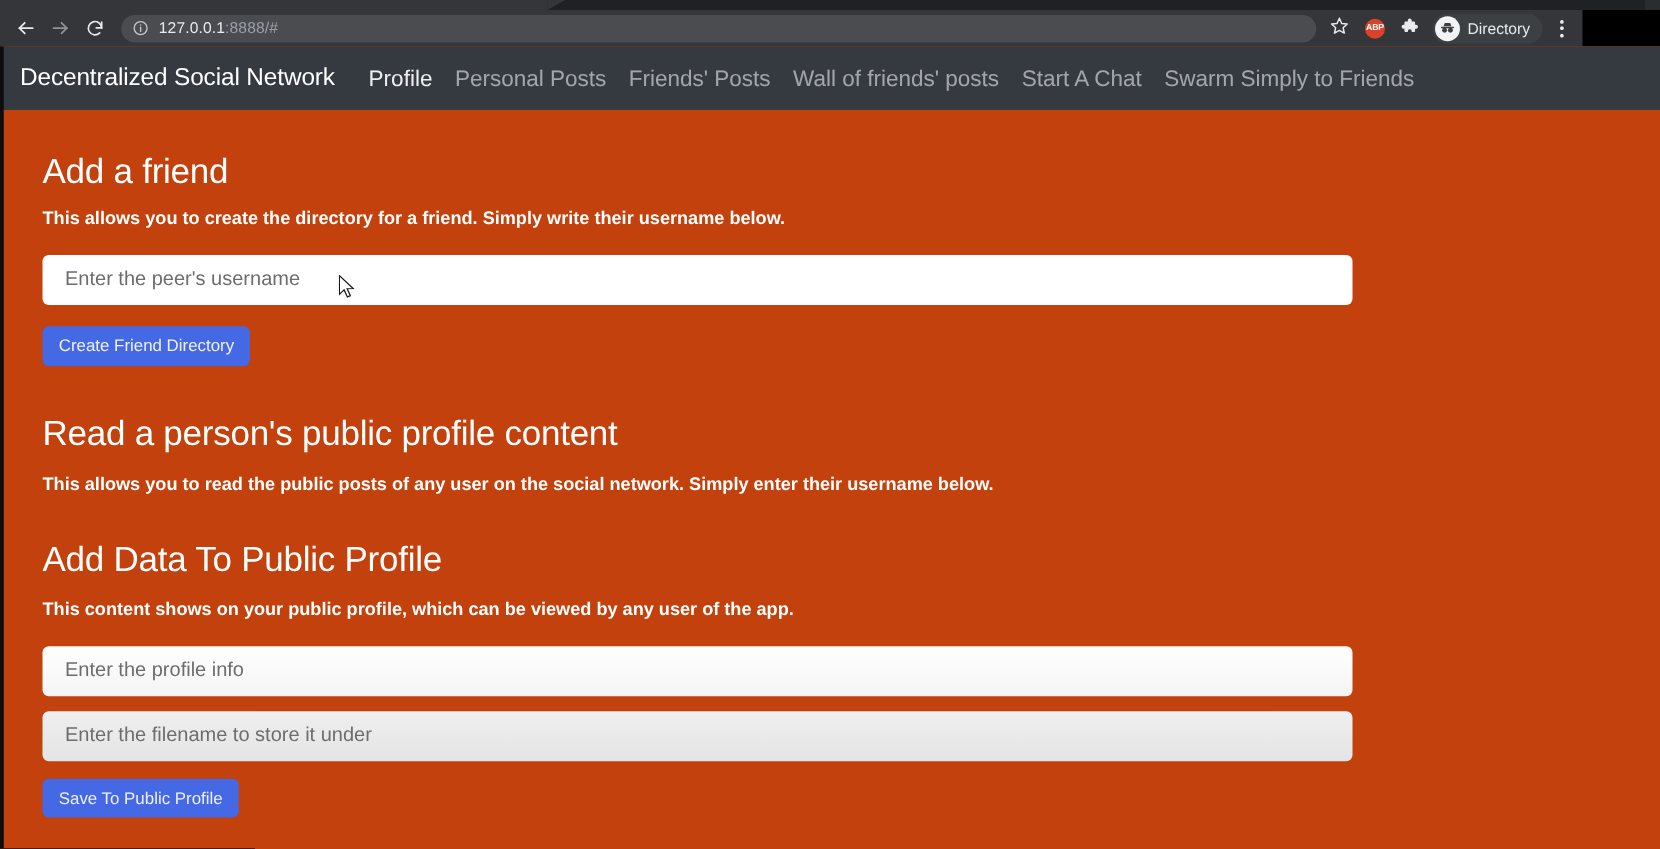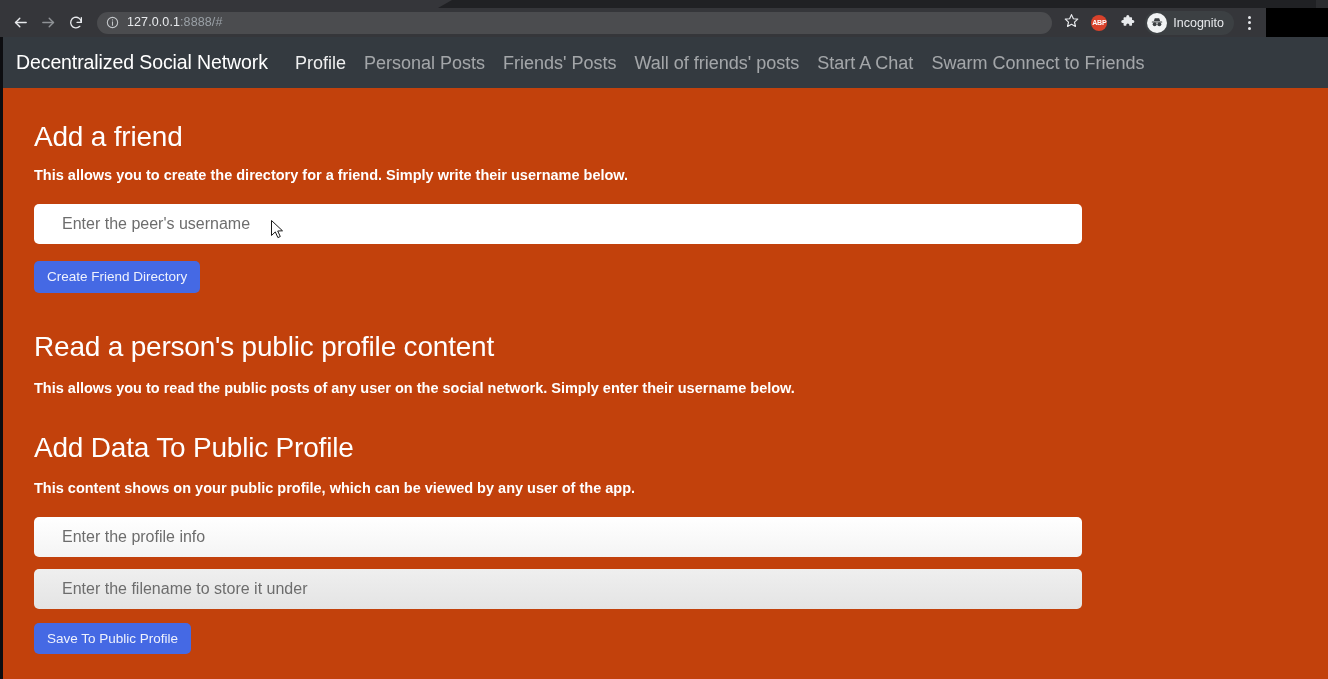--- a/index.html
+++ b/index.html
@@ -227,21 +227,21 @@
 
   .sec1-title { padding-top: 33px; }
   .sec1-desc  { padding-top: 14px; }
 
   .field {
     display: block;
     width: 1048px;
     height: 40px;
     border: none;
     border-radius: 5px;
-    padding: 0 28px;
+    padding: 0 18px;
     font-size: 16px;
     font-family: "Liberation Sans", sans-serif;
     color: #333;
     outline: none;
   }
   .field::placeholder { color: #6d6d6d; opacity: 1; }
   .field-white {
     background: #ffffff;
   }
   .field-offwhite {
@@ -357,21 +357,21 @@
 
       <div class="incognito-chip">
         <span class="incog-avatar">
           <svg width="14" height="14" viewBox="0 0 24 24" fill="#3c4043">
             <path d="M8.2 4h7.6l1.6 4.4H6.6z"></path>
             <circle cx="8" cy="14" r="3.4"></circle>
             <circle cx="16" cy="14" r="3.4"></circle>
             <rect x="3" y="9.4" width="18" height="1.9" rx="0.9"></rect>
           </svg>
         </span>
-        <span class="incognito-label">Incognito</span>
+        <span class="incognito-label">Directory</span>
       </div>
 
       <div class="kebab">
         <i></i>
           <i></i>
           <i></i>
       </div>
 
     </div>
   </div>
@@ -380,21 +380,21 @@
     <div class="edge-line"></div>
 
     <div class="navbar">
       <div class="brand">Decentralized Social Network</div>
       <div class="navlinks">
         <a class="navlink active">Profile</a>
         <a class="navlink">Personal Posts</a>
         <a class="navlink">Friends' Posts</a>
         <a class="navlink">Wall of friends' posts</a>
         <a class="navlink">Start A Chat</a>
-        <a class="navlink">Swarm Connect to Friends</a>
+        <a class="navlink">Swarm Simply to Friends</a>
       </div>
     </div>
 
     <div class="content">
 
       <div class="section">
         <h1 class="h-title sec1-title">Add a friend</h1>
         <p class="h-desc sec1-desc">This allows you to create the directory for a friend. Simply write their username below.</p>
         <input class="field field-white gap-input1" type="text" placeholder="Enter the peer's username" style="">
         <button class="btn gap-btn1">Create Friend Directory</button>

